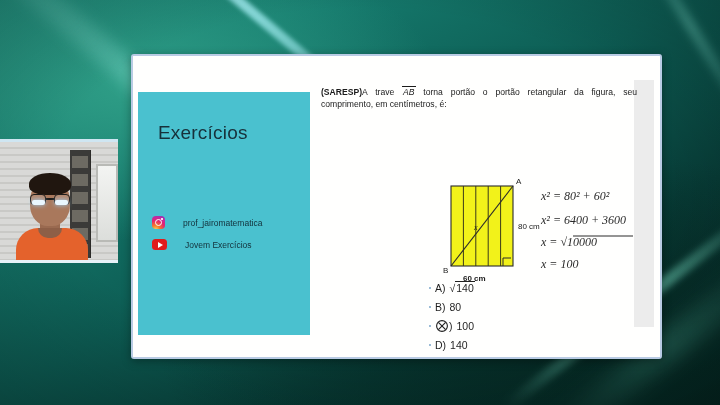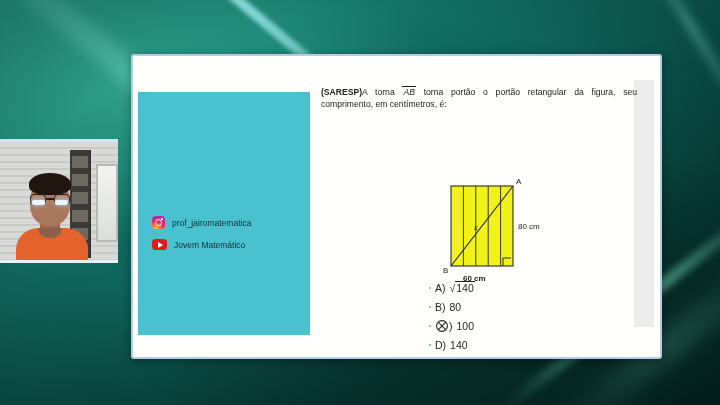--- a/index.html
+++ b/index.html
@@ -104,21 +104,21 @@
     left: 20px; top: 30px;
     font-size: 19px;
     color: #17303a;
     letter-spacing: .2px;
   }
   .social-row {
     position: absolute;
     left: 14px;
     display: flex;
     align-items: center;
-    gap: 7px;
+    gap: 18px;
   }
   .social-row.insta { top: 124px; }
   .social-row.yt    { top: 147px; }
   .social-label {
     font-size: 8.5px;
     color: #13303a;
     white-space: nowrap;
   }
   .ig-icon {
     width: 13px; height: 13px;
@@ -341,35 +341,36 @@
   <div class="streak streak-c"></div>
   <div class="streak streak-e"></div>
   <div class="vignette"></div>
 
   <div id="slide-window">
     <div class="slide-inner">
 
       <div class="right-strip"></div>
 
       <div id="slide-sidebar">
+        <div id="slide-title">Exercícios</div>
 
         <div class="social-row insta">
           <span class="ig-icon"></span>
           <span class="social-label">prof_jairomatematica</span>
         </div>
 
         <div class="social-row yt">
           <span class="yt-icon"></span>
-          <span class="social-label">Jovem Matemático</span>
+          <span class="social-label">Jovem Exercícios</span>
         </div>
       </div>
 
       <div id="question-area">
         <div class="q-text">
-          <b>(SARESP)</b><span>A torna </span><span class="ab-over">AB</span><span> torna portão o portão retangular da</span>
+          <b>(SARESP)</b><span>A trave </span><span class="ab-over">AB</span><span> torna portão o portão retangular da</span>
           <span>figura, seu comprimento, em centímetros, é:</span>
         </div>
       </div>
 
       <div id="figure">
         <svg width="112" height="112" viewBox="0 0 112 112">
           <rect x="8" y="12" width="62" height="80" fill="#f2f21a" stroke="#2b2b2b" stroke-width="1.1"></rect>
           <line x1="20.4" y1="12" x2="20.4" y2="92" stroke="#3a3a1a" stroke-width="1"></line>
           <line x1="32.8" y1="12" x2="32.8" y2="92" stroke="#3a3a1a" stroke-width="1"></line>
           <line x1="45.2" y1="12" x2="45.2" y2="92" stroke="#3a3a1a" stroke-width="1"></line>
@@ -377,20 +378,31 @@
           <line x1="8" y1="92" x2="70" y2="12" stroke="#2b2b2b" stroke-width="1.1"></line>
           <polyline points="60,92 60,84 68,84" fill="none" stroke="#2b2b2b" stroke-width="1"></polyline>
           <text x="73" y="10" font-family="Liberation Sans, sans-serif" font-size="8" fill="#1b1b1b">A</text>
           <text x="0" y="99" font-family="Liberation Sans, sans-serif" font-size="8" fill="#1b1b1b">B</text>
           <text x="75" y="55" font-family="Liberation Sans, sans-serif" font-size="8" fill="#1b1b1b">80 cm</text>
           <text x="20" y="107" font-family="Liberation Sans, sans-serif" font-size="8" font-weight="bold" fill="#1b1b1b">60 cm</text>
           <text x="31" y="56" font-family="Liberation Serif, serif" font-size="8" font-style="italic" fill="#1b1b1b">x</text>
         </svg>
       </div>
 
+      <div id="handwriting">
+        <svg width="130" height="100" viewBox="0 0 130 100">
+          <g fill="#2a2a2a" font-family="Liberation Serif, serif" font-size="12" font-style="italic">
+            <text x="4" y="16">x² = 80² + 60²</text>
+            <text x="4" y="40">x² = 6400 + 3600</text>
+            <text x="4" y="62">x = √10000</text>
+            <text x="4" y="84">x = 100</text>
+          </g>
+          <line x1="36" y1="52" x2="96" y2="52" stroke="#2a2a2a" stroke-width="1"></line>
+        </svg>
+      </div>
 
       <div id="opts">
         <div class="opt">
           <span class="bullet"></span>
           <span>A)</span>
           <span>
             √<span class="radic" title="√140">140</span>
           </span>
         </div>
         <div class="opt">

